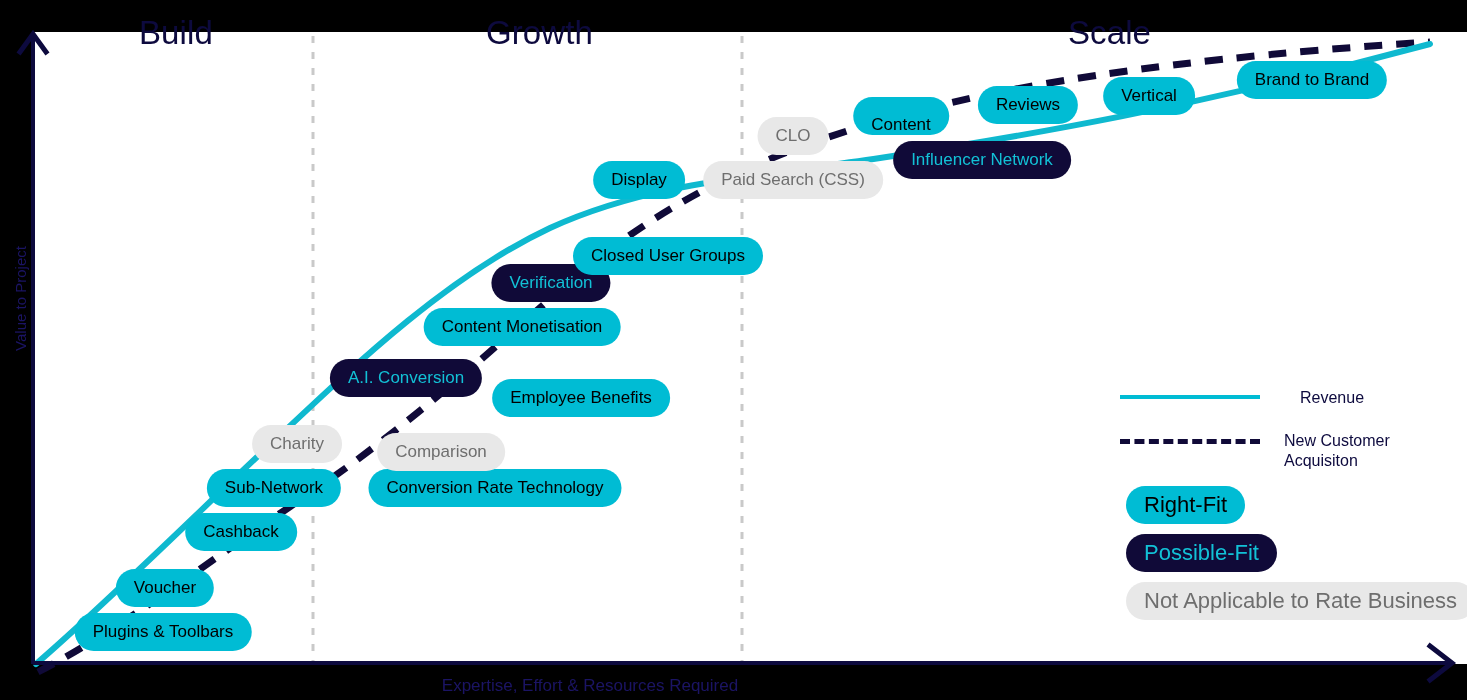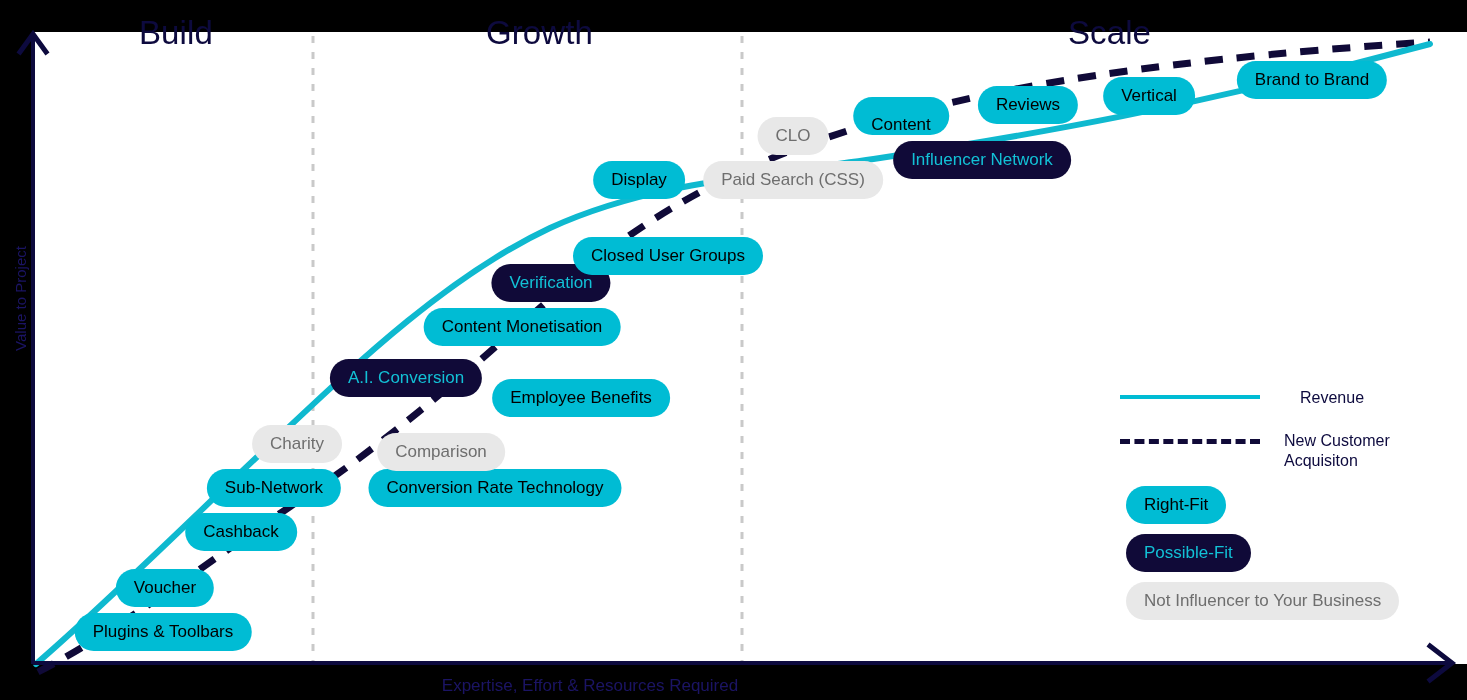--- a/index.html
+++ b/index.html
@@ -109,21 +109,21 @@
     line-height: 1.25;
     white-space: pre-line;
   }
   .legend-pill {
     position: absolute;
     display: flex;
     align-items: center;
     height: 38px;
     border-radius: 19px;
     padding: 0 18px;
-    font-size: 17px;
+    font-size: 22px;
     white-space: nowrap;
   }
 </style>
 </head>
 <body>
 
 <div id="stage">
 
   <div class="plot-area">
 
@@ -234,17 +234,17 @@
 
     <div class="legend-pill" style="left:6px; top:98px; background:#00bcd4; color:#000000;">
       <span>Right-Fit</span>
     </div>
 
     <div class="legend-pill" style="left:6px; top:146px; background:#100a38; color:#12c1d6;">
       <span>Possible-Fit</span>
     </div>
 
     <div class="legend-pill" style="left:6px; top:194px; background:#e8e8e8; color:#6e6e6e;">
-      <span>Not Influencer to Your Business</span>
+      <span>Not Applicable to Rate Business</span>
     </div>
   </div>
 
 </div>
 
 </body></html>

